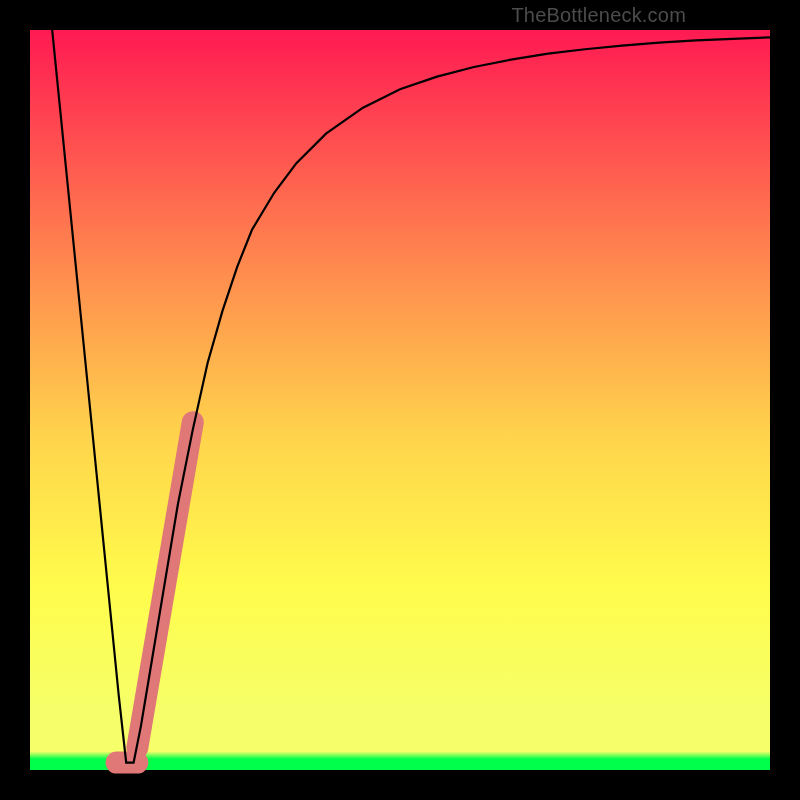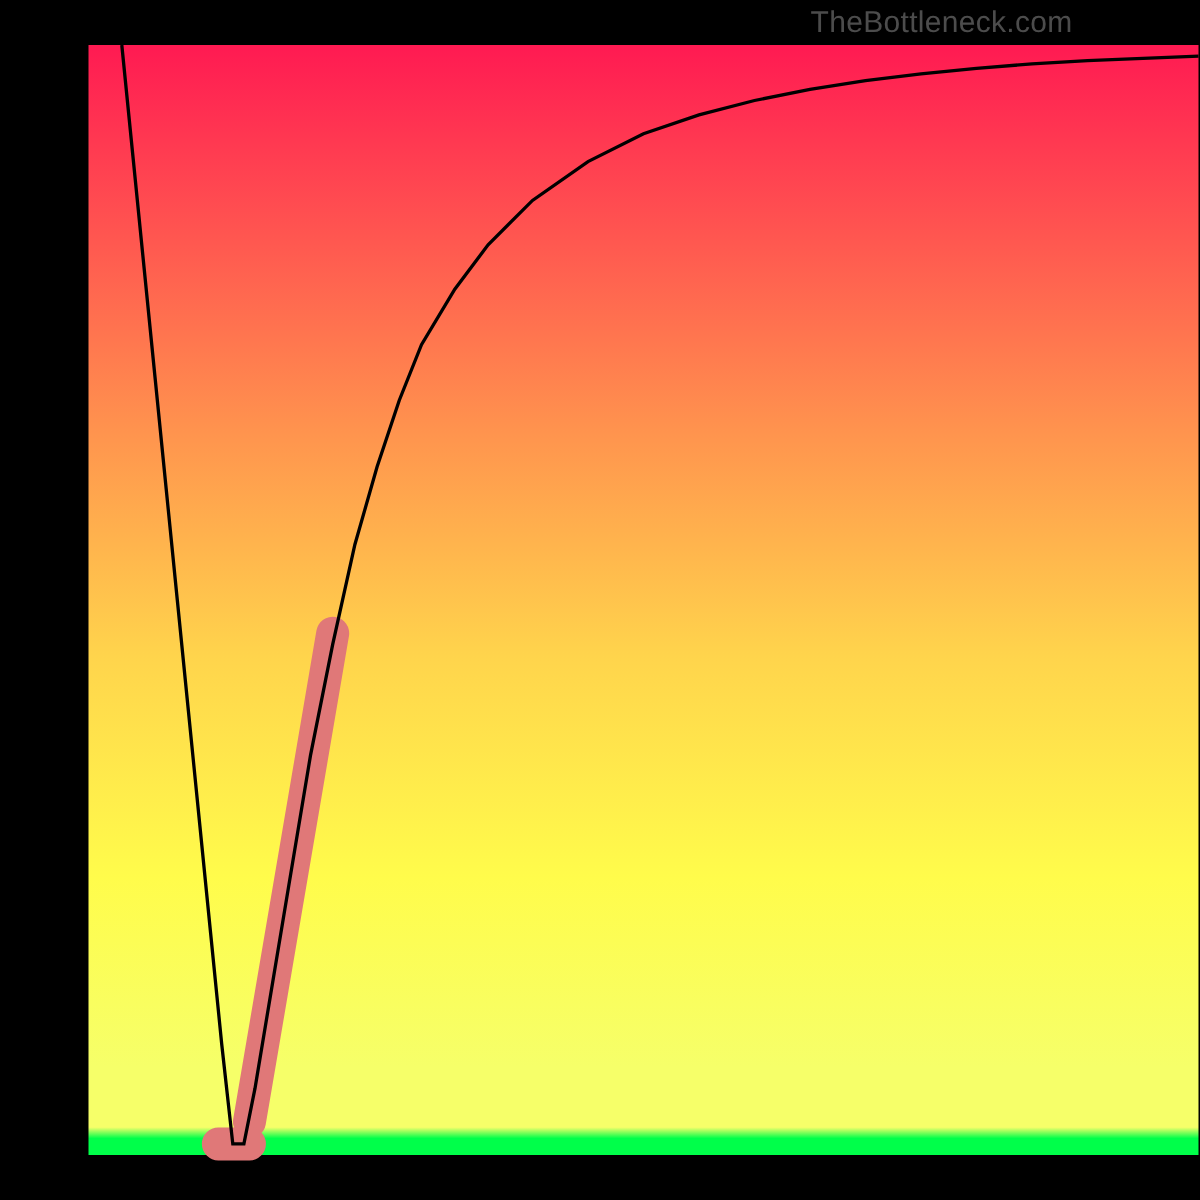--- a/index.html
+++ b/index.html
@@ -8,21 +8,20 @@
     width: 800px;
     height: 800px;
     overflow: hidden;
     background: #000;
     font-family: Arial, Helvetica, sans-serif;
   }
   .chart-wrap {
     position: relative;
     width: 704px;
     height: 800px;
-    margin-left: 29px;
   }
   svg {
     display: block;
   }
   .watermark {
     position: absolute;
     top: 4px;
     right: 18px;
     color: #4c4c4c;
     font-size: 20px;

